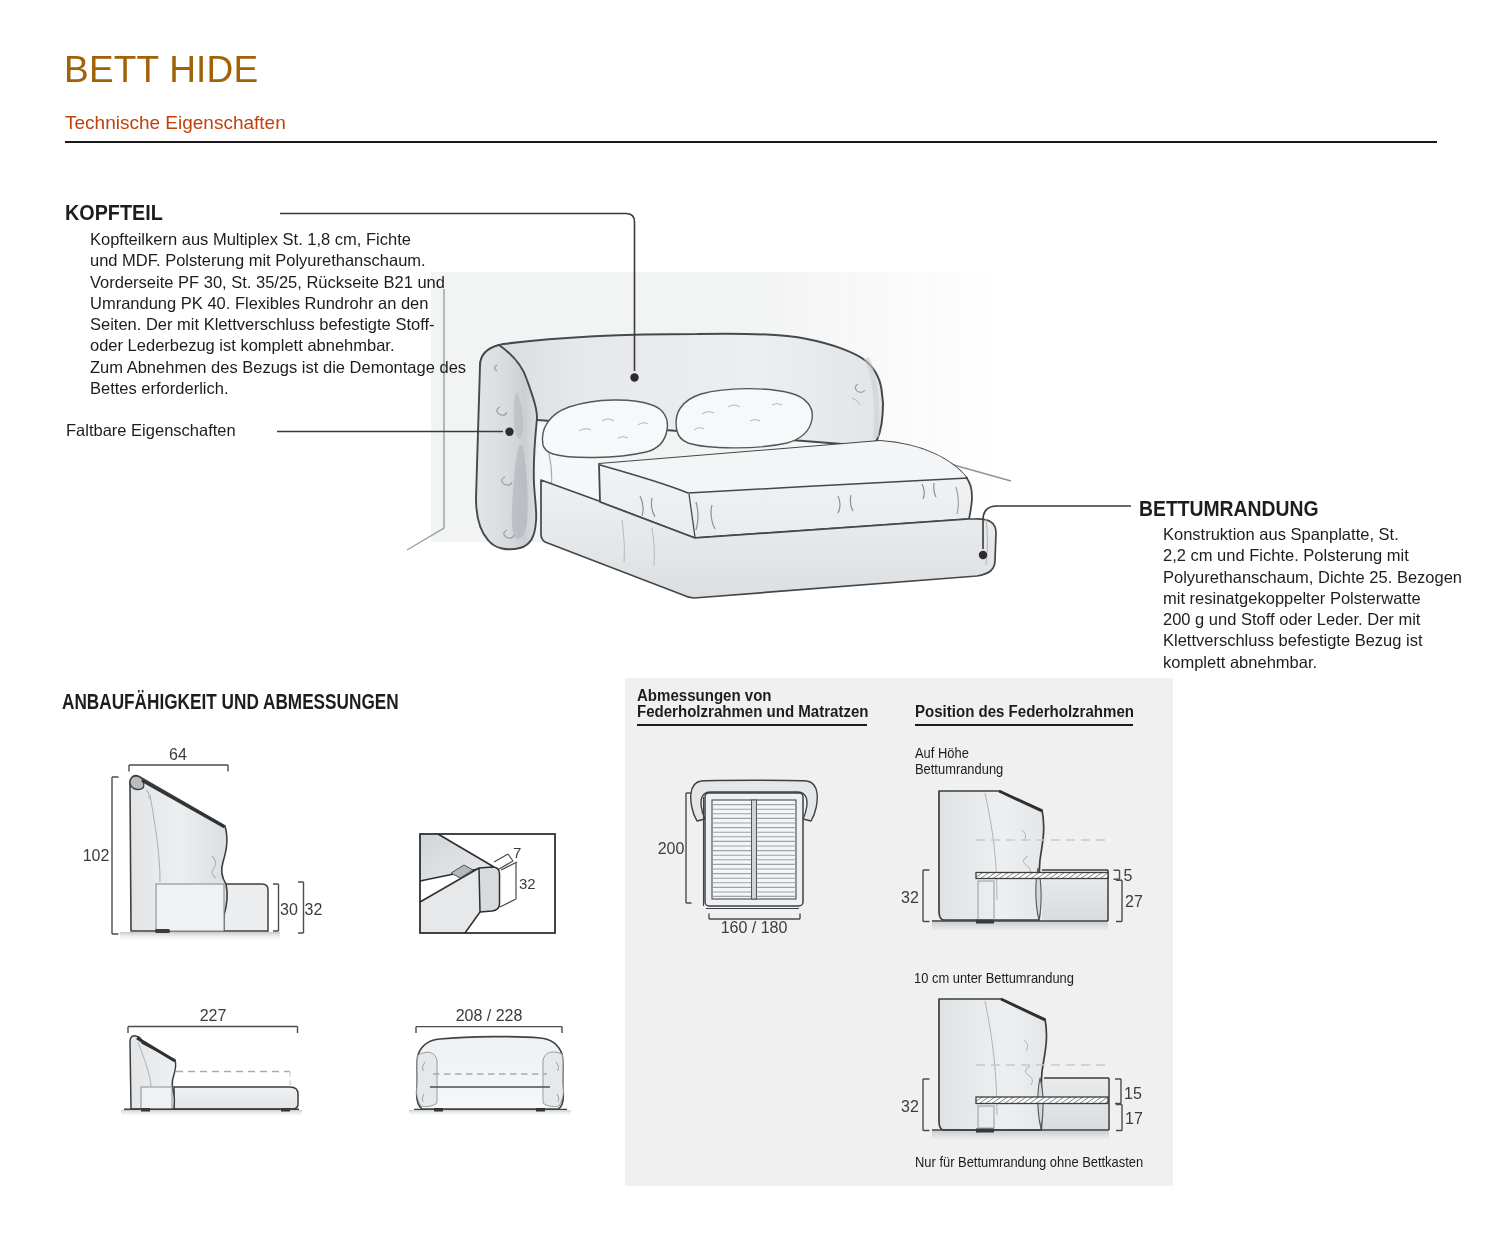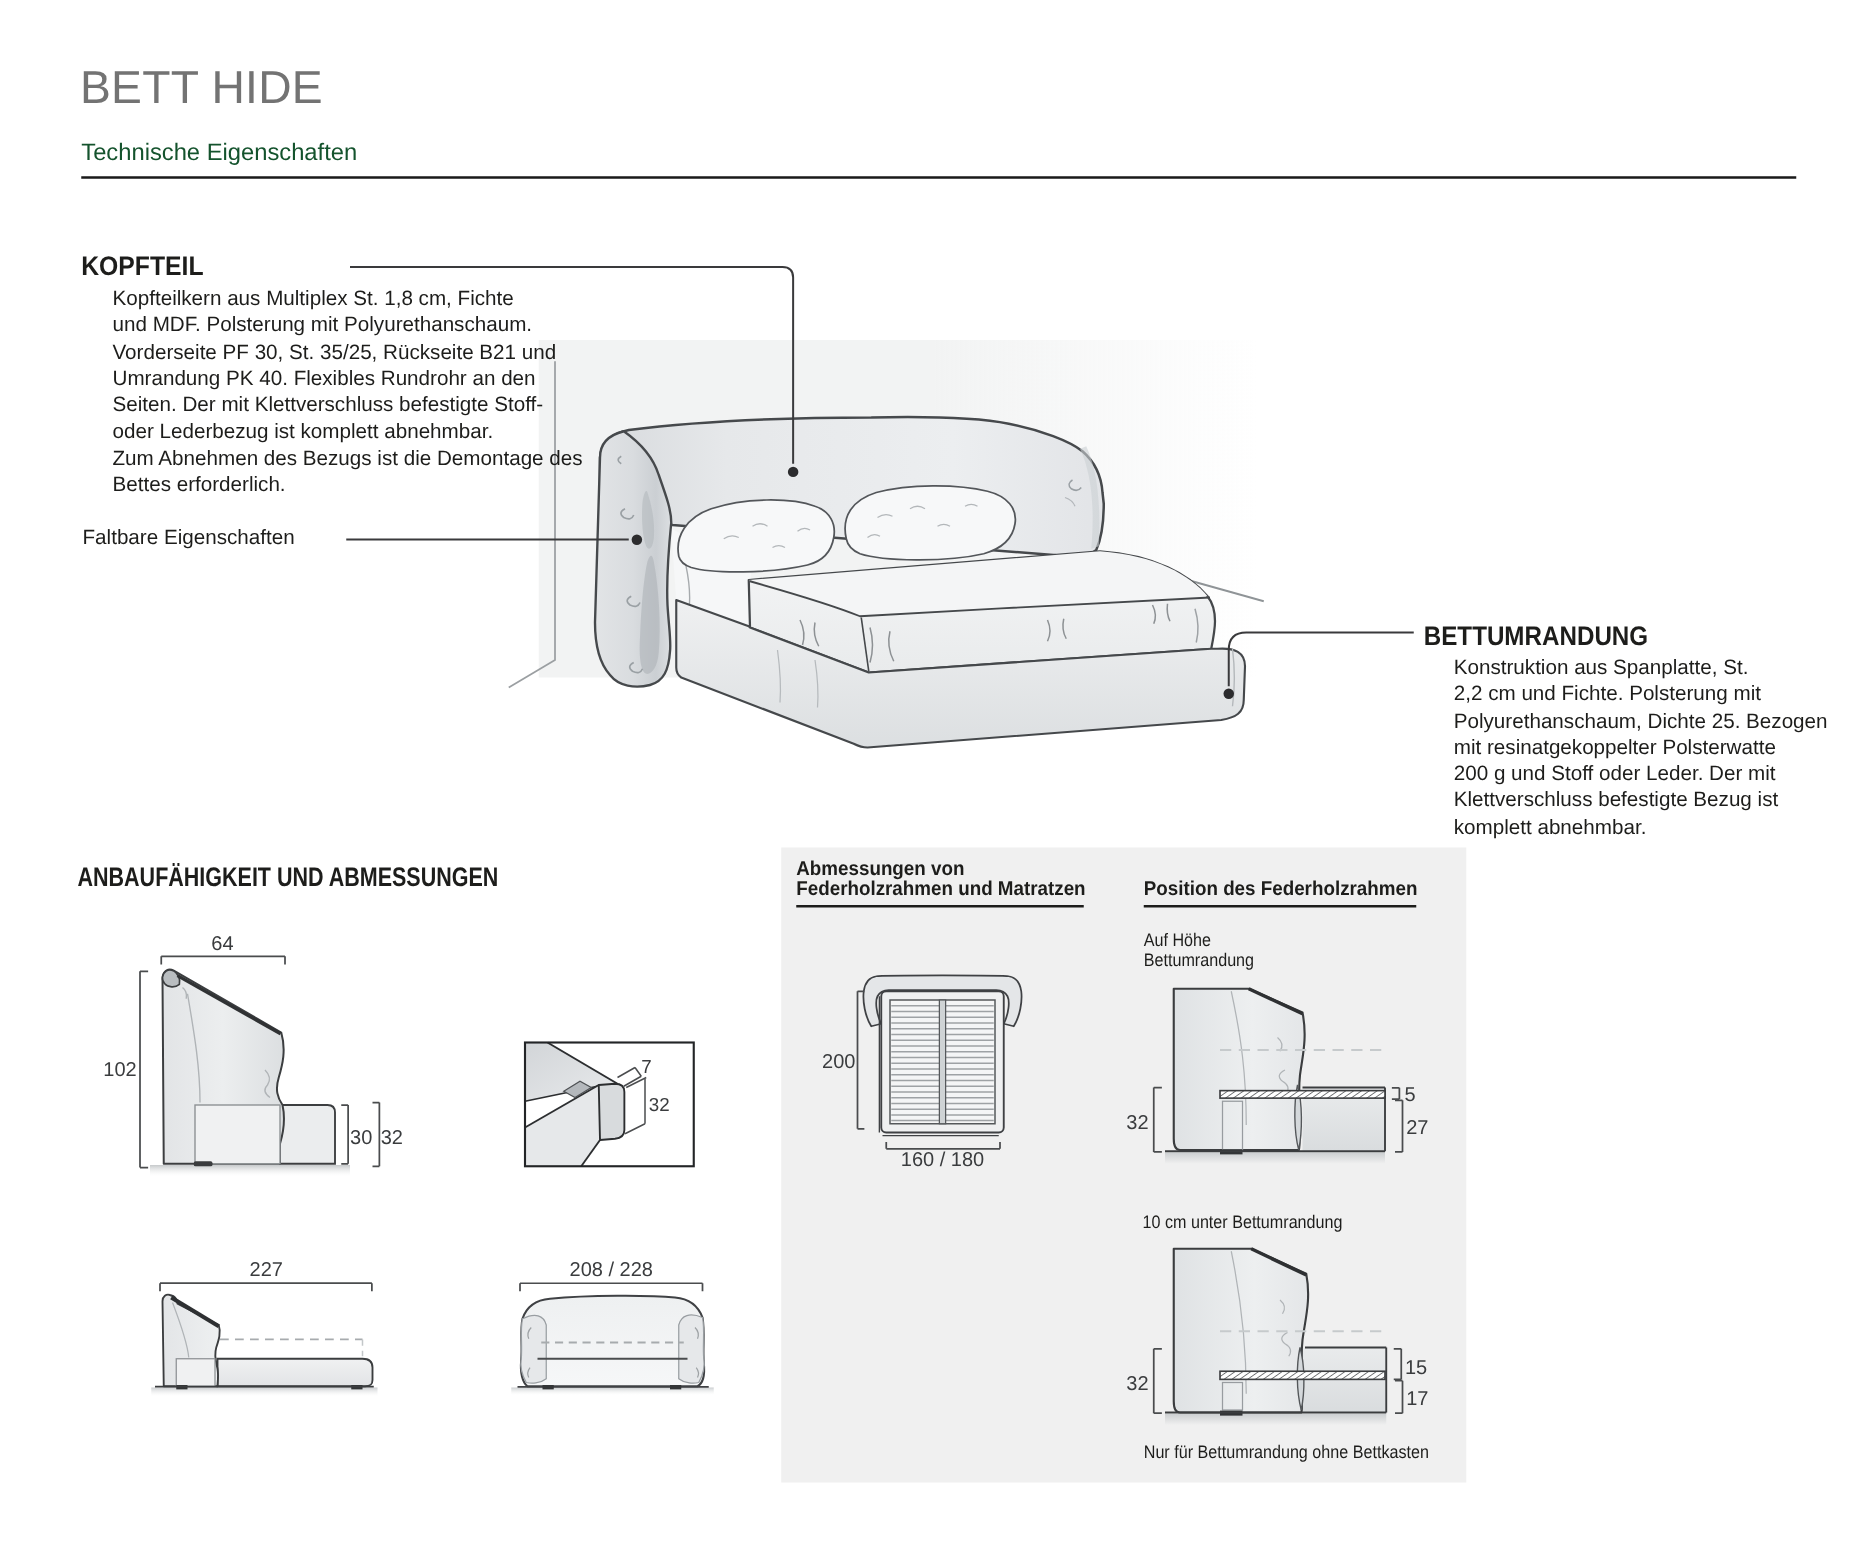--- a/index.html
+++ b/index.html
@@ -1,20 +1,20 @@
 <!DOCTYPE html>
 <html><head>
 <meta charset="utf-8">
 <style>
   html,body{margin:0;padding:0;}
   body{width:1500px;height:1250px;background:#ffffff;position:relative;
        font-family:"Liberation Sans",sans-serif;color:#1d1d1b;overflow:hidden;}
   .abs{position:absolute;}
-  .h1{font-size:37px;font-weight:400;letter-spacing:0.2px;color:#737373;}
-  .sub{font-size:19px;color:#14532d;}
+  .h1{font-size:37px;font-weight:400;letter-spacing:0.2px;color:#a16207;}
+  .sub{font-size:19px;color:#c2410c;}
   .rule{height:2px;background:#1a1a1a;}
   .sechead{font-size:21.5px;font-weight:bold;color:#1d1d1b;transform-origin:0 0;white-space:nowrap;}
   .body16{font-size:16.5px;line-height:21.3px;color:#1d1d1b;margin-left:24px;}
   .lbl{font-size:16.5px;color:#1d1d1b;}
   .panel{background:#f0f0f0;}
   .phead{font-size:16px;font-weight:bold;color:#1d1d1b;line-height:16px;white-space:nowrap;transform:scaleX(0.94);transform-origin:0 0;}
   .psm{font-size:14.5px;color:#1d1d1b;line-height:16px;white-space:nowrap;transform:scaleX(0.89);transform-origin:0 0;}
   svg{display:block;}
   svg text{font-family:"Liberation Sans",sans-serif;}
 </style>

